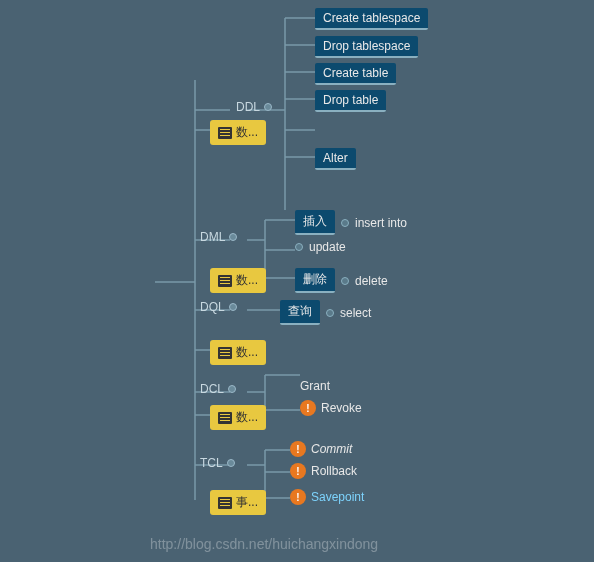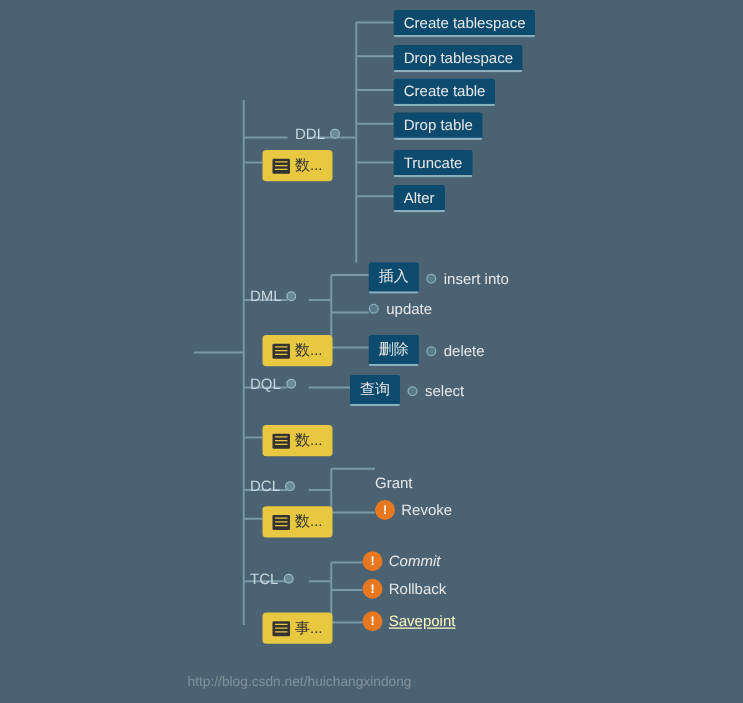--- a/index.html
+++ b/index.html
@@ -196,23 +196,20 @@
   </div>
   <div class="node leaf-node" style="left:315px; top:36px;">
     <span>Drop tablespace</span>
   </div>
   <div class="node leaf-node" style="left:315px; top:63px;">
     <span>Create  table</span>
   </div>
   <div class="node leaf-node" style="left:315px; top:90px;">
     <span>Drop table</span>
   </div>
-  <div class="node leaf-node" style="left:315px; top:120px;">
-    <span>Truncate</span>
-  </div>
   <div class="node leaf-node" style="left:315px; top:148px;">
     <span>Alter</span>
   </div>
 
   <div class="node category-label" style="left:200px; top:230px;">
     <span>DML</span>
     <span class="category-dot" style="margin-left:4px;"></span>
   </div>
 
   <div class="node yellow-box" style="left:210px; top:268px;">
@@ -309,20 +306,20 @@
     <span style="font-size:12px; color:#e8e8e8;font-style:italic;">Commit</span>
   </div>
 
   <div class="node" style="left:290px; top:463px; gap:5px;">
     <span class="orange-dot">!</span>
     <span style="font-size:12px; color:#e8e8e8;">Rollback</span>
   </div>
 
   <div class="node" style="left:290px; top:489px; gap:5px;">
     <span class="orange-dot">!</span>
-    <span style="font-size:12px; color:#fef9c3;text-decoration:underline;">Savepoint</span>
-  </div>
-
-  <div style="position:absolute; bottom:10px; left:150px; font-size:11px; color:rgba(255,255,255,0.3);">
+    <span style="font-size:12px; color:#7dd3fc;">Savepoint</span>
+  </div>
+
+  <div style="position:absolute; bottom:10px; left:150px; font-size:14px; color:rgba(255,255,255,0.3);">
     http://blog.csdn.net/huichangxindong
   </div>
 
 </div>
 
 </body></html>

